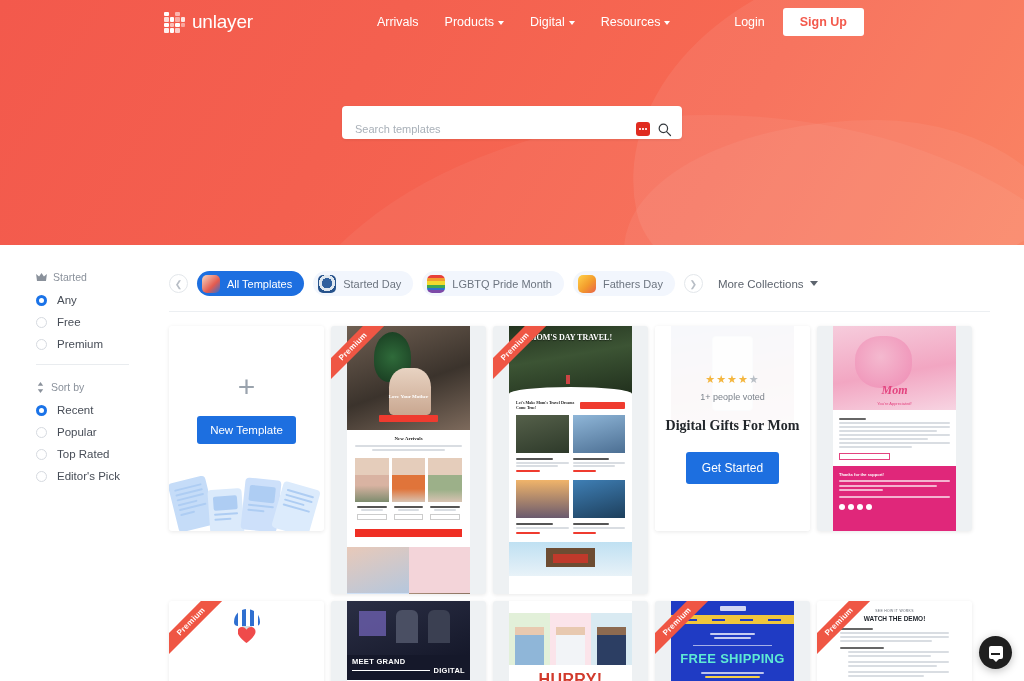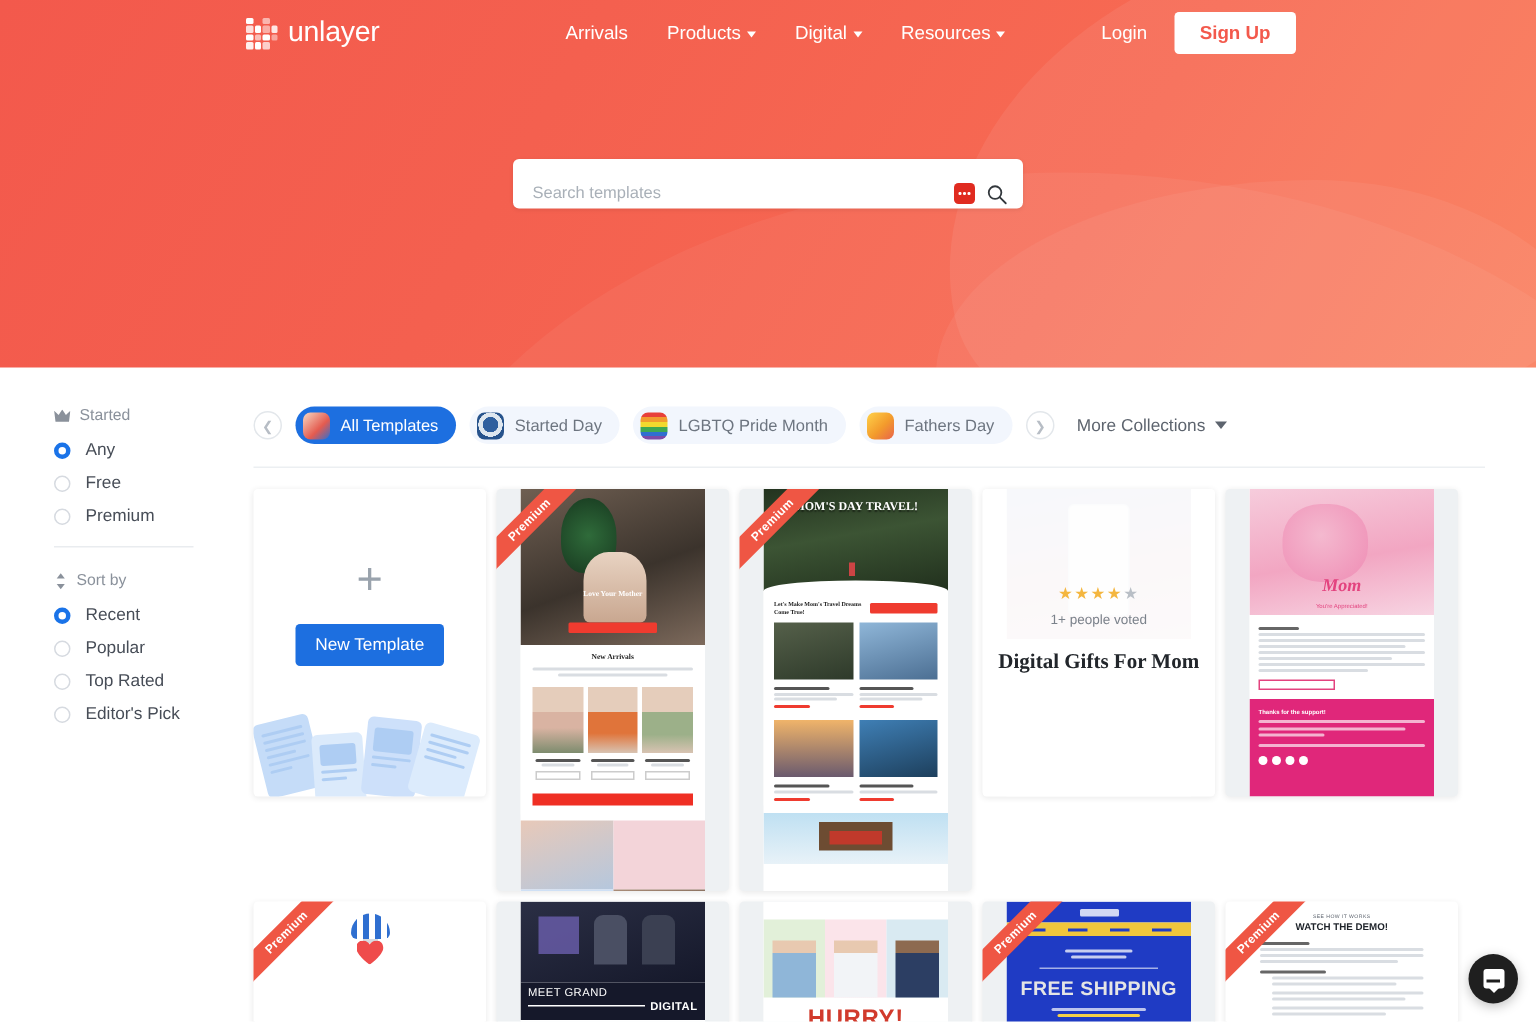--- a/index.html
+++ b/index.html
@@ -606,20 +606,21 @@
             <div style="height:100px;background:linear-gradient(170deg,#b9c7dd,#d8c3cd 50%,#e8d2d2);position:relative">
               <div style="position:absolute;left:33%;top:10%;width:34%;height:75%;background:#f2f4f7;border-radius:4px;border:1px solid #dfe3e8"></div>
             </div>
             <div style="background:#fff;height:70px"></div>
           </div>
         </div>
         <div class="overlay">
           <div class="stars">★★★★<span class="off">★</span></div>
           <div class="votes">1+ people voted</div>
           <div class="ov-title">Digital Gifts For Mom</div>
+          <button class="ov-btn">Get Started</button>
         </div>
       </div>
 
       <div class="card med">
         <div class="thumb">
           <div class="mini">
             <div style="height:84px;background:linear-gradient(170deg,#f6ccdc,#f2a6c2 55%,#f7d4e2);position:relative">
               <div style="position:absolute;left:18%;top:12%;width:46%;height:62%;background:radial-gradient(circle at 45% 40%,#f4b9cf,#ef8cb4);border-radius:45%"></div>
               <div style="position:absolute;left:0;right:0;bottom:14%;text-align:center;color:#e3437f;font-size:12px;font-family:'Liberation Serif',serif;font-style:italic;font-weight:700">Mom</div>
               <div style="position:absolute;left:0;right:0;bottom:5%;text-align:center;color:#e3437f;font-size:4px">You're Appreciated!</div>
@@ -671,21 +672,21 @@
 
       <div class="card stub">
         <div class="thumb">
           <div class="mini">
             <div style="height:54px;background:linear-gradient(160deg,#2b2f45,#15182a);position:relative">
               <div style="position:absolute;left:10%;top:18%;width:22%;height:46%;background:#6b5fae;opacity:.8"></div>
               <div style="position:absolute;left:40%;top:16%;width:18%;height:62%;background:#4a4f63;border-radius:6px 6px 0 0"></div>
               <div style="position:absolute;left:66%;top:16%;width:18%;height:62%;background:#3b4052;border-radius:6px 6px 0 0"></div>
             </div>
             <div style="background:#15182a;padding:2px 5px 5px">
-              <div style="color:#fff;font-size:7.5px;font-weight:400;letter-spacing:.3px">MEET GRAND</div>
+              <div style="color:#fff;font-size:7.5px;font-weight:700;letter-spacing:.3px">MEET GRAND</div>
               <div style="display:flex;align-items:center;gap:3px">
                 <div style="flex:1;height:1px;background:#fff"></div>
                 <div style="color:#fff;font-size:7.5px;font-weight:700;letter-spacing:.3px">DIGITAL</div>
               </div>
             </div>
             <div style="background:#fff;padding:3px 5px">
               
               
             </div>
           </div>
@@ -725,21 +726,21 @@
             <div style="background:#f0c63c;height:9px;display:flex;align-items:center;justify-content:space-around;padding:0 6px">
               <span style="width:13px;height:2px;background:#1f3bc4"></span>
               <span style="width:13px;height:2px;background:#1f3bc4"></span>
               <span style="width:13px;height:2px;background:#1f3bc4"></span>
               <span style="width:13px;height:2px;background:#1f3bc4"></span>
             </div>
             <div style="background:#1f3bc4;padding:7px 6px 0;text-align:center;min-height:120px">
               <div class="t-line s" style="width:40%;background:rgba(255,255,255,.75)"></div>
               <div class="t-line s" style="width:34%;background:rgba(255,255,255,.75)"></div>
               <div style="height:1px;background:rgba(255,255,255,.6);margin:6px 16px"></div>
-              <div style="color:#e5e5e5;font-size:13px;font-weight:700;line-height:1.05;letter-spacing:.3px">FREE SHIPPING</div>
+              <div style="color:#5eead4;font-size:13px;font-weight:700;line-height:1.05;letter-spacing:.3px">FREE SHIPPING</div>
               <div class="t-line s" style="width:56%;margin-top:6px;background:rgba(255,255,255,.7)"></div>
               <div class="t-line s" style="width:50%;background:#f5d049"></div>
 
             </div>
           </div>
         </div>
       </div>
 
       <div class="card stub white">
         <div class="ribbon">Premium</div>

